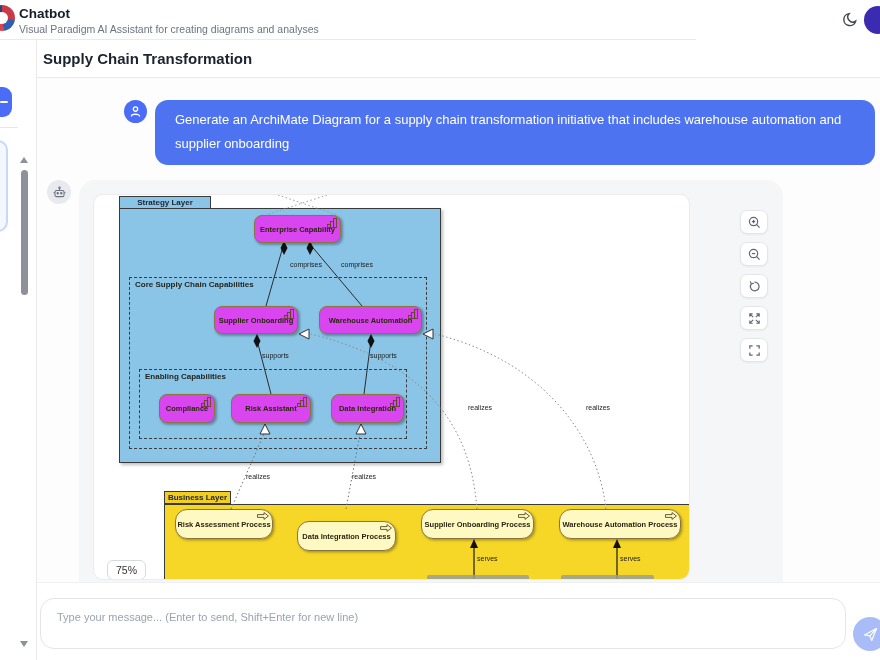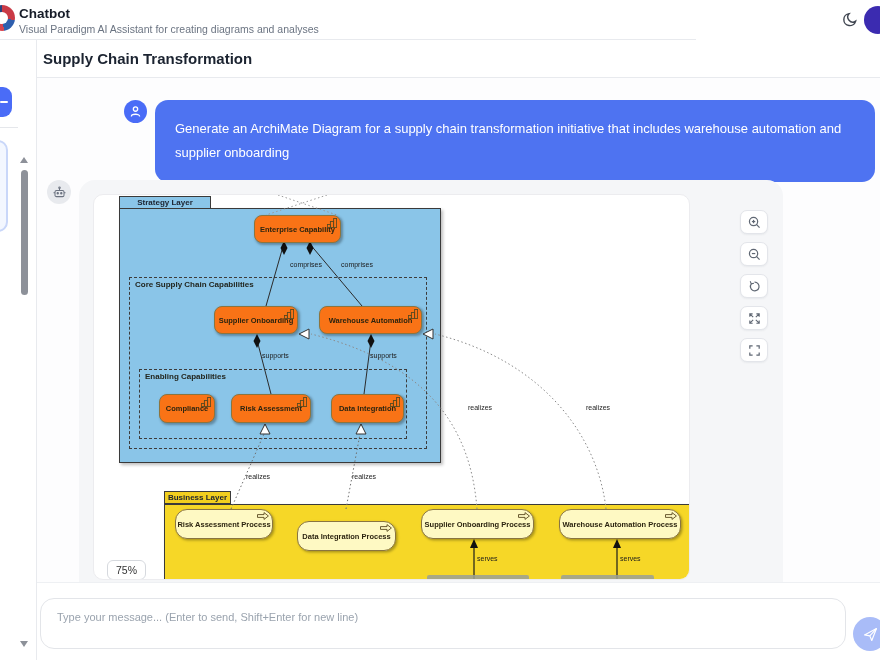--- a/index.html
+++ b/index.html
@@ -27,31 +27,31 @@
   .sb-thumb { position:absolute; left:21px; top:130px; width:7px; height:125px; border-radius:4px; background:#8d9199; }
   .sb-down { position:absolute; left:20px; top:601px; width:0; height:0; border-left:4.5px solid transparent; border-right:4.5px solid transparent; border-top:6px solid #8d9199; }
 
   
   .subheader { position:absolute; left:37px; top:40px; width:843px; height:38px; background:#fff; border-bottom:1px solid #e8eaee; z-index:20; }
   .page-title { position:absolute; left:6px; top:10px; font-size:15px; font-weight:bold; color:#1b2330; }
 
   
   .chat-area { position:absolute; left:37px; top:78px; width:843px; height:504px; background:#fdfdfe; overflow:hidden; }
   .user-avatar { position:absolute; left:87px; top:22px; width:23px; height:23px; border-radius:50%; background:#4a6cf7; display:flex; align-items:center; justify-content:center; }
-  .user-bubble { position:absolute; left:118px; top:22px; width:720px; min-height:65px; background:#4e73f1; border-radius:13px; color:#fff; font-size:13px; line-height:24px; padding:17px 20px; }
+  .user-bubble { position:absolute; left:118px; top:22px; width:720px; min-height:65px; background:#4e73f1; border-radius:13px; color:#fff; font-size:13px; line-height:24px; padding:8px 20px; }
   .bot-avatar { position:absolute; left:10px; top:102px; width:24px; height:24px; border-radius:50%; background:#e8eaee; display:flex; align-items:center; justify-content:center; }
   .bot-card { position:absolute; left:42px; top:102px; width:704px; height:490px; background:#f5f6f8; border-radius:16px; }
   .canvas { position:absolute; left:14px; top:14px; width:597px; height:386px; background:#fff; border:1px solid #ececef; border-radius:10px; overflow:hidden; }
   .dg-toolbar { position:absolute; left:661px; top:30px; width:30px; }
   .dg-btn { width:28px; height:24px; margin-bottom:8px; background:#fff; border:1px solid #e3e5ea; border-radius:7px; display:flex; align-items:center; justify-content:center; box-shadow:0 1px 2px rgba(20,30,50,.06); cursor:pointer; }
   .zoom-badge { position:absolute; left:13px; top:365px; background:#fff; border:1px solid #d6d9de; border-radius:6px; font-size:10.5px; color:#333; padding:3px 8px; z-index:9; }
   .grp-tab { position:absolute; border:1.2px solid #3a3a3a; font-size:8px; font-weight:bold; display:flex; align-items:center; justify-content:center; z-index:3; }
   .grp-body { position:absolute; border:1.2px solid #3a3a3a; box-shadow:2px 2px 3px rgba(0,0,0,.25); z-index:1; }
   .grp-dashed { position:absolute; border:1.5px dashed #3c3c3c; z-index:2; font-size:8px; font-weight:bold; color:#22261f; padding:2px 5px; }
-  .ac-node { position:absolute; background:#f97316; border:1.2px solid #8a7540; border-radius:8px; box-shadow:1.5px 1.5px 2.5px rgba(0,0,0,.3); z-index:6;
+  .ac-node { position:absolute; background:#d946ef; border:1.2px solid #8a7540; border-radius:8px; box-shadow:1.5px 1.5px 2.5px rgba(0,0,0,.3); z-index:6;
              display:flex; align-items:center; justify-content:center; font-size:7.5px; font-weight:bold; color:#2c2410; text-align:center; }
   .ac-node .nico { position:absolute; right:3px; top:2px; }
   .proc { background:#fef9c3; border-radius:12px; }
   .edge-label { position:absolute; font-size:7px; font-weight:normal; color:#1c1c1c; z-index:7; }
   .svg-layer { position:absolute; left:0; top:0; width:597px; height:386px; z-index:5; pointer-events:none; }
   .bottom-sliver { position:absolute; height:6px; background:#9aa096; opacity:.85; border-radius:2px 2px 0 0; z-index:6; }
 
   
   .composer { position:absolute; left:37px; top:582px; width:843px; height:78px; background:#fff; border-top:1px solid #eef0f3; z-index:28; }
   .composer textarea { position:absolute; left:3px; top:15px; width:806px; height:51px; border:1px solid #e3e5e9; border-radius:14px; resize:none;
@@ -183,21 +183,21 @@
         </div>
         <div class="ac-node" style="left:65px;top:199px;width:56px;height:29px;">
           <span>Compliance</span>
           <svg class="nico" width="10" height="10" viewBox="0 0 10 10" fill="none" stroke="#5a4a20" stroke-width="0.9">
               <rect x="6.6" y="0.5" width="3" height="9"></rect>
               <rect x="3.4" y="3.5" width="3.2" height="6"></rect>
               <rect x="0.4" y="6.5" width="3" height="3"></rect>
             </svg>
         </div>
         <div class="ac-node" style="left:137px;top:199px;width:80px;height:29px;">
-          <span>Risk Assessment</span>
+          <span>Risk Assistant</span>
           <svg class="nico" width="10" height="10" viewBox="0 0 10 10" fill="none" stroke="#5a4a20" stroke-width="0.9">
               <rect x="6.6" y="0.5" width="3" height="9"></rect>
               <rect x="3.4" y="3.5" width="3.2" height="6"></rect>
               <rect x="0.4" y="6.5" width="3" height="3"></rect>
             </svg>
         </div>
         <div class="ac-node" style="left:237px;top:199px;width:73px;height:29px;">
           <span>Data Integration</span>
           <svg class="nico" width="10" height="10" viewBox="0 0 10 10" fill="none" stroke="#5a4a20" stroke-width="0.9">
               <rect x="6.6" y="0.5" width="3" height="9"></rect>

